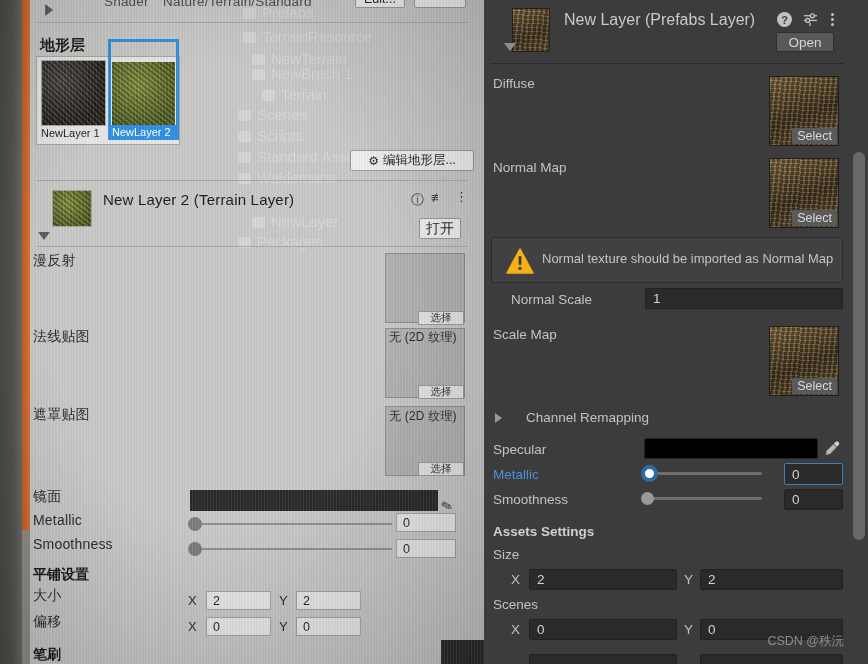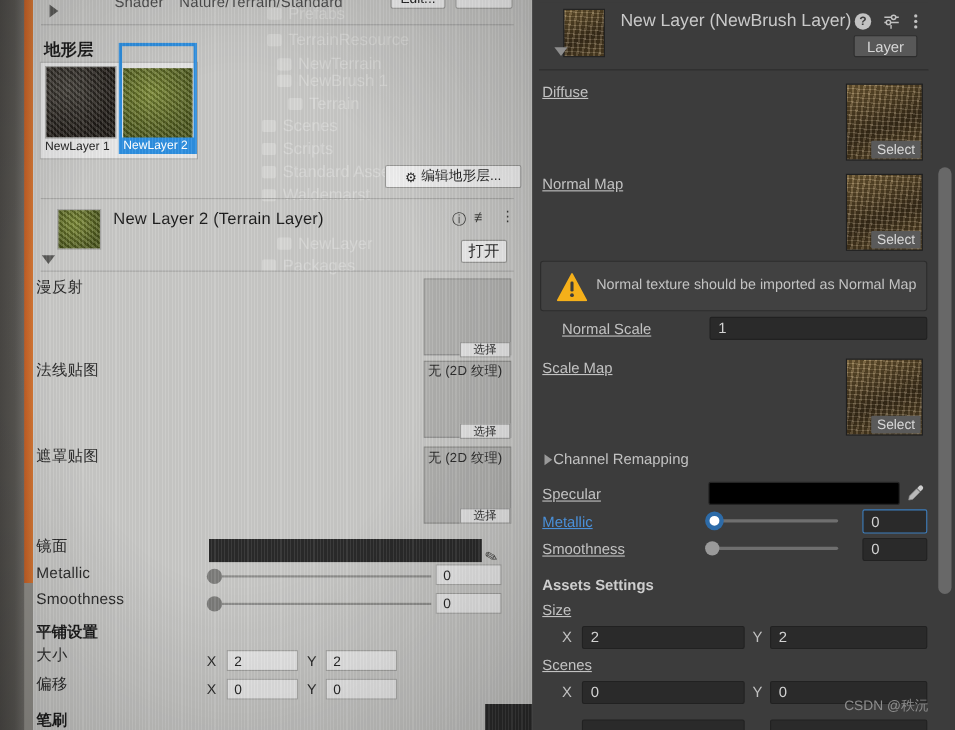--- a/index.html
+++ b/index.html
@@ -148,21 +148,21 @@
     position:absolute; right:10px; top:30px; width:58px; height:20px;
     background:#585858; border:1px solid #2e2e2e; border-radius:2px;
     color:#d6d6d6; font-size:13.5px; display:flex; align-items:center; justify-content:center;
   }
   .foldout-main {
     position:absolute; left:14px; top:41px; width:0;height:0;
     border-left:6px solid transparent;border-right:6px solid transparent;
     border-top:8px solid #8e8e8e;
   }
 
-  .row-label { position:absolute; color:#c2c2c2; font-size:13.5px;text-decoration:underline; }
+  .row-label { position:absolute; color:#c2c2c2; font-size:13.5px; }
   .tex-slot {
     position:absolute; width:70px; height:70px; border:1px solid #1f1f1f;
     background:
       repeating-linear-gradient(96deg, rgba(255,255,255,.09) 0 2px, rgba(0,0,0,.22) 2px 5px),
       repeating-linear-gradient(3deg, rgba(255,255,255,.12) 0 1px, rgba(0,0,0,.18) 1px 4px),
       linear-gradient(160deg,#8f7341,#4b3a20 55%,#7a6134);
   }
   .tex-select {
     position:absolute; right:1px; bottom:1px; padding:1px 5px;
     background:#5a5a5a; color:#d8d8d8; font-size:12.5px; border-radius:1px;margin-top:12px;
@@ -184,21 +184,21 @@
     position:absolute; background:#000; border:1px solid #242424; border-radius:2px;
   }
   .eyedrop { position:absolute; }
   .sl-track { position:absolute; height:3px; background:#6f6f6f; border-radius:2px; }
   .sl-knob { position:absolute; width:13px;height:13px;border-radius:50%;background:#9a9a9a; }
   .sl-knob.active {
     width:17px;height:17px;background:#fff;
     border:4px solid #2d6ba8; box-sizing:border-box;
   }
   .sec-title { position:absolute; font-weight:bold; color:#cfcfcf; font-size:13.5px; }
-  .foldout-row { position:absolute; display:flex; align-items:center; gap:1px;text-align:right; }
+  .foldout-row { position:absolute; display:flex; align-items:center; gap:24px;text-align:right; }
   .foldout-arrow {
     width:0;height:0;border-top:5px solid transparent;border-bottom:5px solid transparent;
     border-left:7px solid #9a9a9a;
   }
   .axis-lbl { position:absolute; color:#c2c2c2; font-size:13.5px; }
   .scrollbar {
     position:absolute; right:0; top:0; width:18px; height:664px; background:#3c3c3c;
   }
   .scroll-thumb {
     position:absolute; right:3px; top:152px; width:12px; height:388px;
@@ -314,39 +314,39 @@
     <div class="bezel-accent"></div>
     <div class="bezel-accent2"></div>
     <div class="photo-vignette"></div>
   </div>
 
   <div id="inspector">
     <div class="insp-inner">
 
       <div class="hdr">
         <div class="hdr-thumb"></div>
-        <div class="hdr-title">New Layer (NewBrush Layer)</div>
+        <div class="hdr-title">New Layer (Prefabs Layer)</div>
         <div class="hdr-icons">
           <span class="ico-help">?</span>
           <span class="ico-preset">
             <svg width="15" height="15" viewBox="0 0 16 16">
               <line x1="1" y1="4" x2="15" y2="4" stroke="#c2c2c2" stroke-width="1.4"></line>
               <line x1="1" y1="9" x2="15" y2="9" stroke="#c2c2c2" stroke-width="1.4"></line>
               <circle cx="10" cy="4" r="2.1" fill="#3c3c3c" stroke="#c2c2c2" stroke-width="1.4"></circle>
               <circle cx="5" cy="9" r="2.1" fill="#3c3c3c" stroke="#c2c2c2" stroke-width="1.4"></circle>
               <line x1="7.5" y1="11.5" x2="7.5" y2="15" stroke="#c2c2c2" stroke-width="1.4"></line>
             </svg>
           </span>
           <span class="ico-kebab">
               <i></i>
               <i></i>
               <i></i>
             </span>
         </div>
-        <div class="btn-open">Layer</div>
+        <div class="btn-open">Open</div>
         <div class="foldout-main"></div>
       </div>
 
       <div class="row-label" style="left:9px;top:76px;">Diffuse</div>
       <div class="tex-slot" style="left:285px;top:76px;">
         <span class="tex-select">Select</span>
       </div>
 
       <div class="row-label" style="left:9px;top:160px;">Normal Map</div>
       <div class="tex-slot" style="left:285px;top:158px;">

